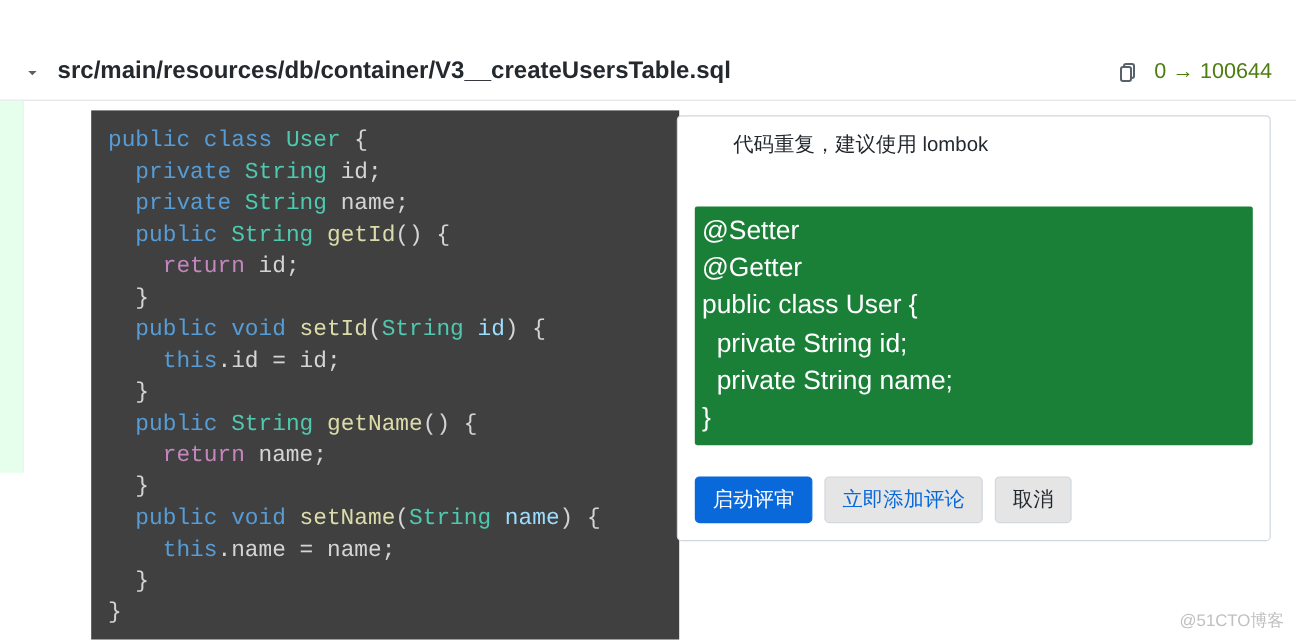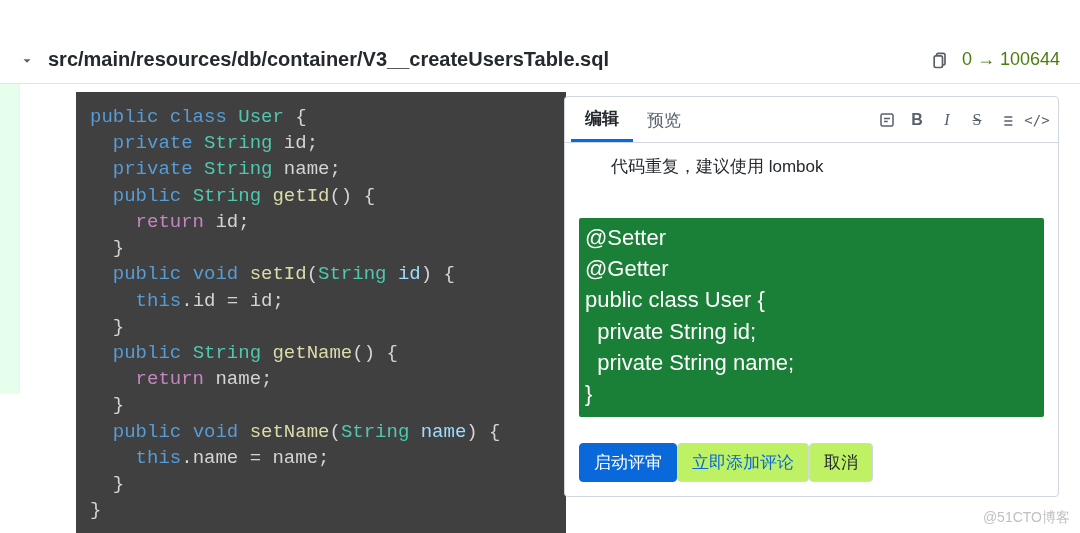--- a/index.html
+++ b/index.html
@@ -120,30 +120,31 @@
     font-family: "Segoe UI", -apple-system, sans-serif;
     font-size: 22px;
     line-height: 1.42;
     padding: 4px 8px 8px 6px;
     white-space: pre;
     border-radius: 2px;
     margin-top: 40px;
   }
   .action-row {
     display: flex;
+    gap: 10px;
     padding: 12px 14px 14px 14px;
     align-items: center;
   }
   .btn {
     font-size: 17px;
     padding: 7px 14px;
     border-radius: 4px;
     cursor: pointer;
     border: 1px solid #d0d7de;
-    background: #bef264;
+    background: #e5e5e5;
     color: #24292e;
   }
   .btn.primary {
     background: #0969da;
     color: #fff;
     border-color: #0969da;
   }
   .btn.link {
     color: #0969da;
   }
@@ -189,40 +190,20 @@
 <span>  }</span>
 <span class="kw-blue">  public </span><span class="kw-teal">String </span><span class="kw-yellow">getName</span><span>() {</span>
 <span class="kw-purple">    return </span><span>name</span><span>;</span>
 <span>  }</span>
 <span class="kw-blue">  public </span><span class="kw-blue">void </span><span class="kw-yellow">setName</span><span>(</span><span class="kw-teal">String </span><span class="kw-cyan">name</span><span>) {</span>
 <span class="kw-blue">    this</span><span>.</span><span>name</span><span> = </span><span>name</span><span>;</span>
 <span>  }</span>
 <span>}</span></div>
 
   <div class="comment-panel">
-    <div class="toolbar">
-      <div class="tab active">编辑</div>
-      <div class="tab inactive">预览</div>
-      <div class="spacer"></div>
-      <div class="tbicon">
-        <svg width="18" height="18" viewBox="0 0 24 24" fill="none" stroke="#57606a" stroke-width="2">
-            <rect x="4" y="4" width="16" height="16" rx="2"></rect>
-            <path d="M8 10h8M8 14h5"></path>
-          </svg>
-      </div>
-      <div class="tbicon bold">B</div>
-      <div class="tbicon italic">I</div>
-      <div class="tbicon strike">S</div>
-      <div class="tbicon">
-        <svg width="16" height="16" viewBox="0 0 24 24" stroke="#57606a" stroke-width="2">
-            <path d="M8 6h12M8 12h12M8 18h12M4 6h0M4 12h0M4 18h0"></path>
-          </svg>
-      </div>
-      <div class="tbicon" style="font-family:monospace;font-size:14px">&lt;/&gt;</div>
-    </div>
     <div class="comment-body">
       <div class="comment-text">代码重复，建议使用 lombok</div>
       <div class="suggestion-block">@Setter
 @Getter
 public class User {
   private String id;
   private String name;
 }</div>
     </div>
     <div class="action-row">

